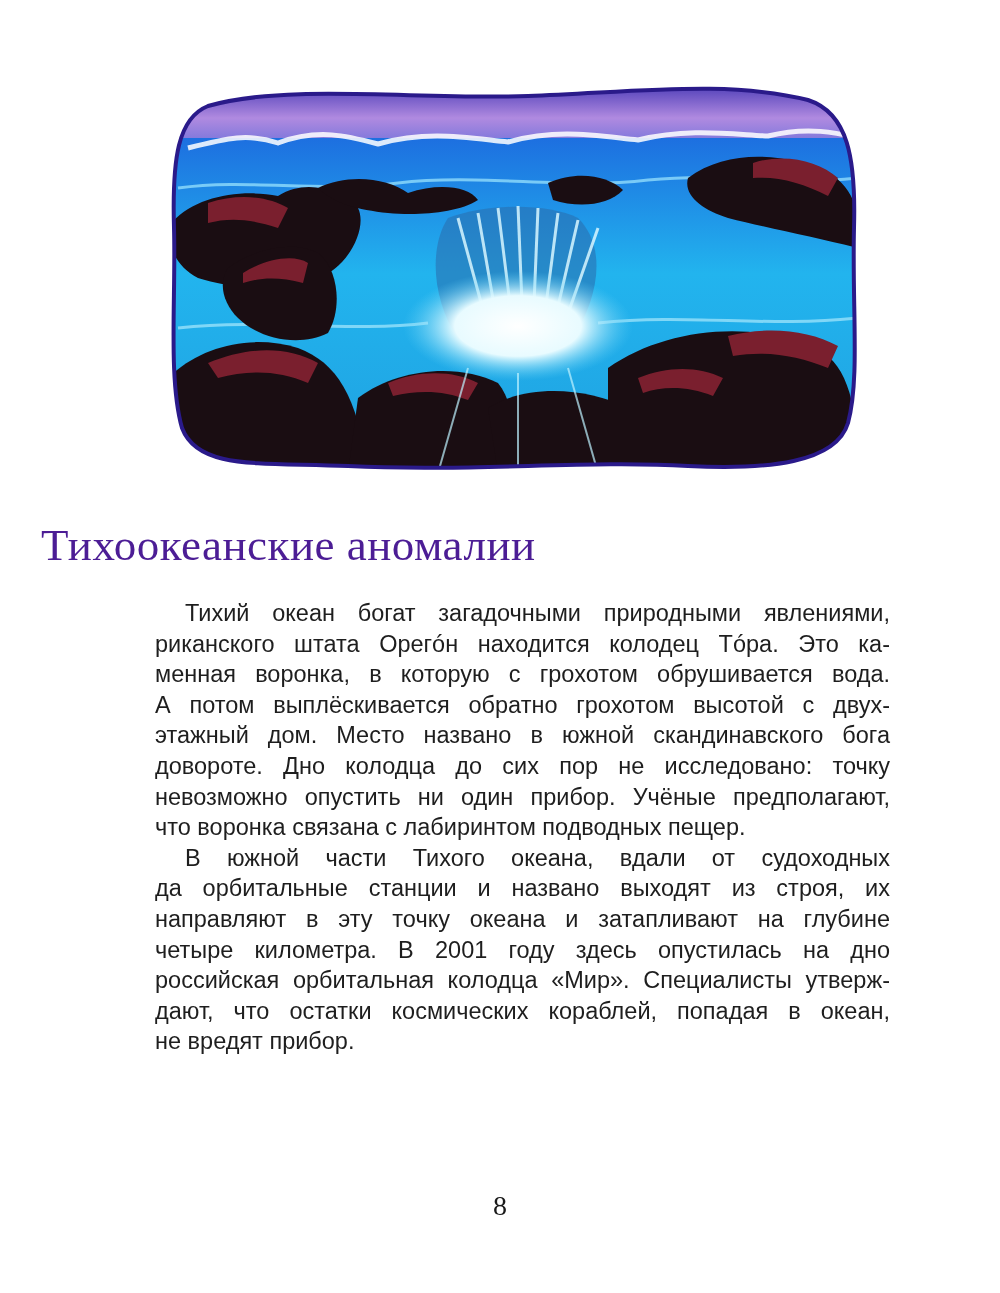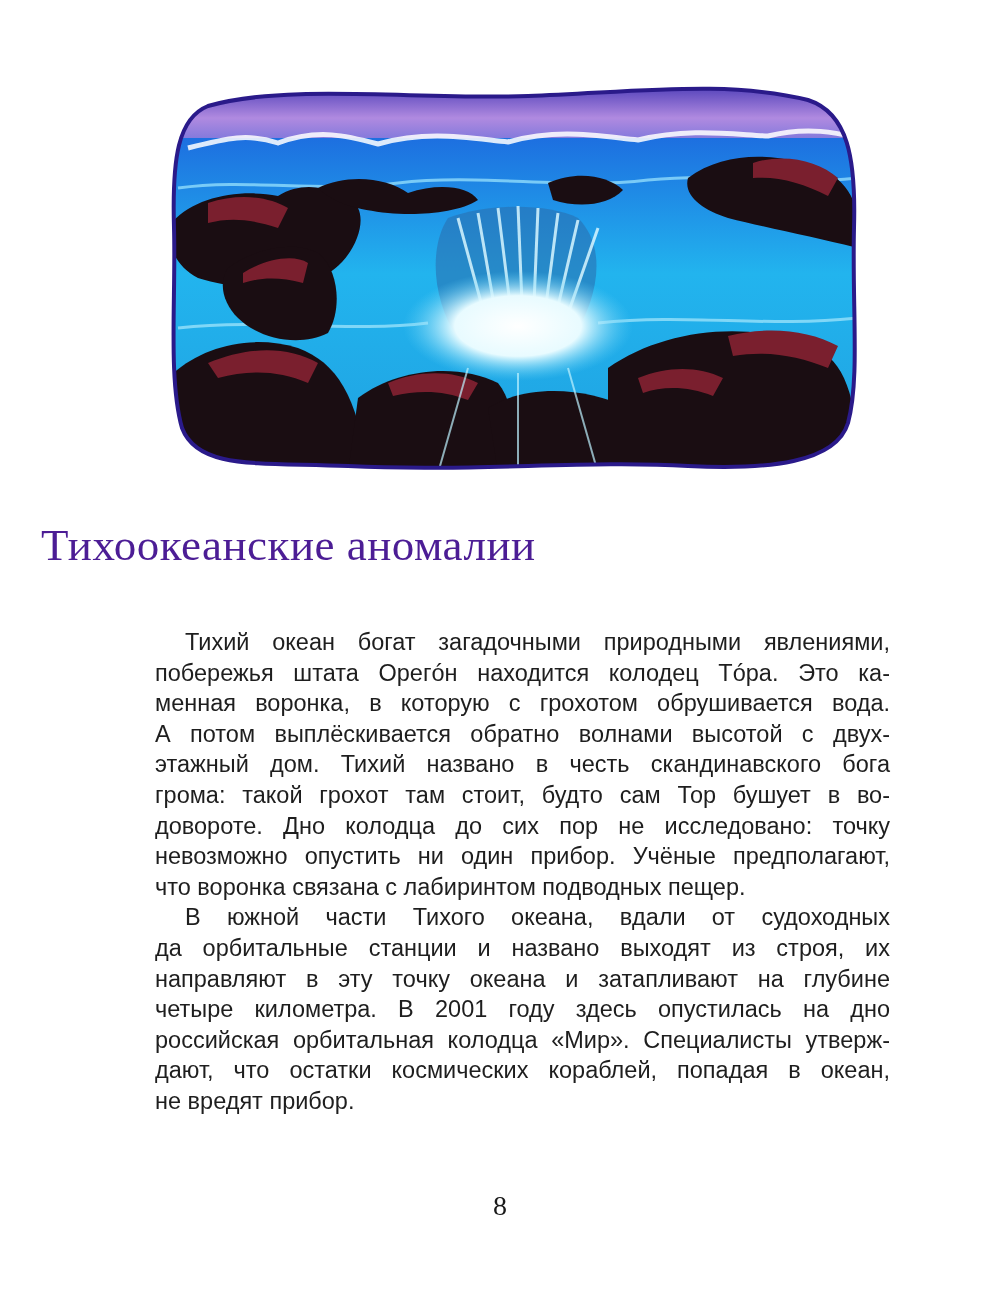--- a/index.html
+++ b/index.html
@@ -13,21 +13,21 @@
   }
   .illustration svg { width: 100%; height: 100%; display: block; }
   .title {
     position: absolute; left: 0; width: 1000px; top: 515px;
     text-align: left; font-family: "Liberation Serif", serif;
     font-size: 45px; color: #4c1d95; letter-spacing: 0.5px; line-height: 60px; padding-left: 41px;
   }
   .body-text {
     position: absolute; left: 155px; width: 735px; top: 598px;
     font-family: "Liberation Sans Narrow", "Liberation Sans", sans-serif;
-    font-size: 23.5px; line-height: 30.6px; color: #1e1e1e; margin-top: 29px;
+    font-size: 23.5px; line-height: 30.6px; color: #1e1e1e;
   }
   .line { display: block; text-align: justify; text-align-last: justify; white-space: nowrap; height: 30.6px; }
   .line.last { text-align-last: left; }
   .line.indent { padding-left: 30px; }
   .page-number {
     position: absolute; left: 0; width: 1000px; top: 1190px;
     text-align: center; font-family: "Liberation Serif", serif; font-size: 28px; color: #1a1a1a;
   }
 </style>
 </head>
@@ -97,25 +97,24 @@
     </g>
     <path d="M40,28 C120,5 250,22 360,18 C470,14 560,2 640,22 C680,35 688,80 686,150 C684,230 692,300 680,345 C668,385 600,392 520,388 C420,382 300,394 180,388 C90,384 30,392 14,350 C0,300 8,220 6,150 C4,80 10,40 40,28 Z" fill="none" stroke="#2a1a8a" stroke-width="4"></path>
   </svg>
 </div>
 
 <div class="title">Тихоокеанские аномалии</div>
 
 <div class="body-text">
   <div>
     <span class="line indent">Тихий океан богат загадочными природными явлениями,</span>
-    <span class="line">побережья штата Орегóн находится колодец Тóра. Это ка-</span>
+    <span class="line">риканского штата Орегóн находится колодец Тóра. Это ка-</span>
     <span class="line">менная воронка, в которую с грохотом обрушивается вода.</span>
-    <span class="line">А потом выплёскивается обратно волнами высотой с двух-</span>
-    <span class="line">этажный дом. Тихий названо в честь скандинавского бога</span>
-    <span class="line">грома: такой грохот там стоит, будто сам Тор бушует в во-</span>
+    <span class="line">А потом выплёскивается обратно грохотом высотой с двух-</span>
+    <span class="line">этажный дом. Место названо в южной скандинавского бога</span>
     <span class="line">довороте. Дно колодца до сих пор не исследовано: точку</span>
     <span class="line">невозможно опустить ни один прибор. Учёные предполагают,</span>
     <span class="line last">что воронка связана с лабиринтом подводных пещер.</span>
   </div>
   <div>
     <span class="line indent">В южной части Тихого океана, вдали от судоходных</span>
     <span class="line">да орбитальные станции и названо выходят из строя, их</span>
     <span class="line">направляют в эту точку океана и затапливают на глубине</span>
     <span class="line">четыре километра. В 2001 году здесь опустилась на дно</span>
     <span class="line">российская орбитальная колодца «Мир». Специалисты утверж-</span>

